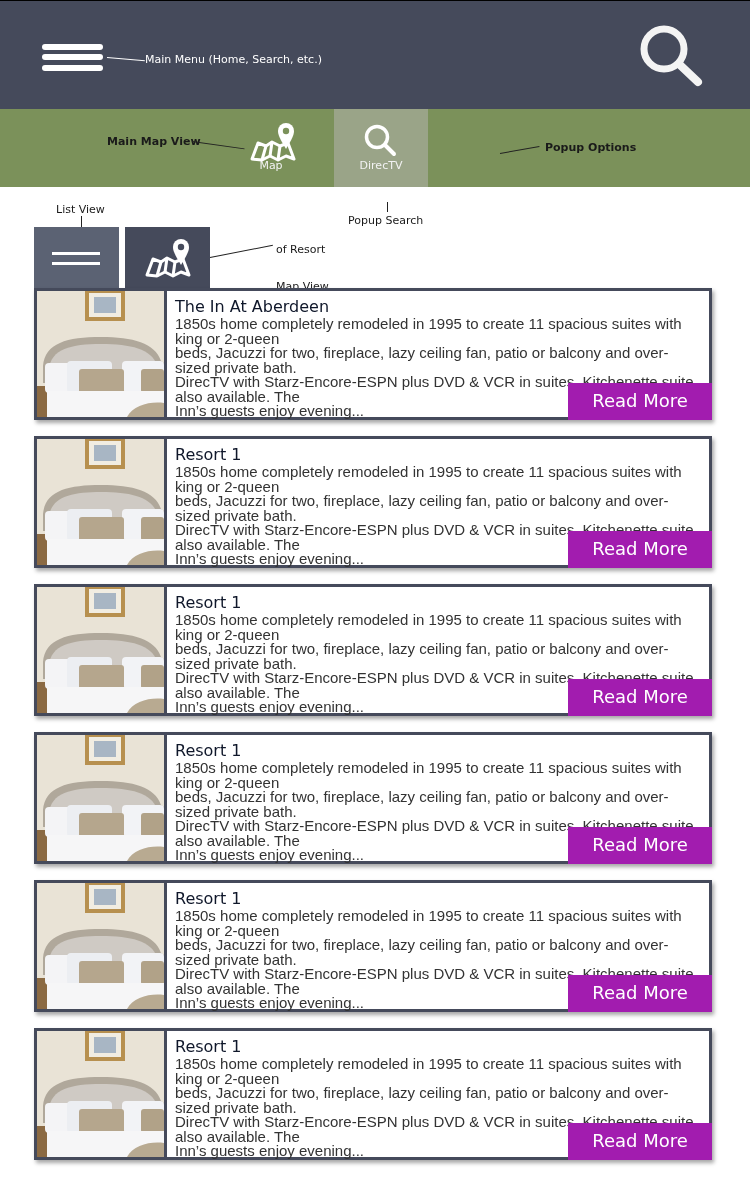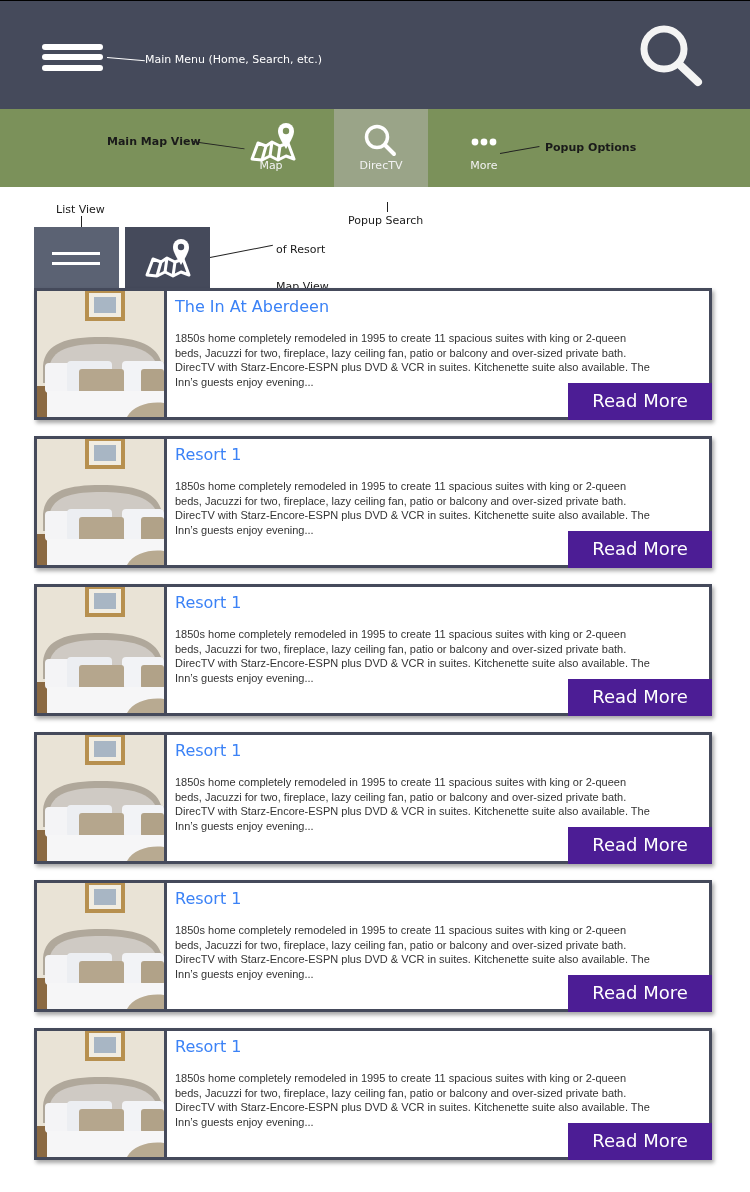--- a/index.html
+++ b/index.html
@@ -34,25 +34,25 @@
   .view-toggle { position: absolute; top: 227px; height: 62px; cursor: pointer; }
   .list-toggle { left: 34px; width: 85px; background: #5b6273; }
   .map-toggle { left: 125px; width: 85px; background: #454a5b; }
 
   .card {
     position: absolute; left: 34px; width: 678px; height: 132px;
     background: #454a5b; box-shadow: 2px 3px 4px rgba(0,0,0,0.35);
   }
   .card .thumb { position: absolute; left: 3px; top: 3px; width: 127px; height: 126px; overflow: hidden; }
   .card .body { position: absolute; left: 133px; top: 3px; right: 3px; bottom: 3px; background: #fff; }
-  .card .title { position: absolute; left: 8px; top: 6px; font-size: 16px; color: #3b82f6; font-family: "DejaVu Sans", sans-serif; }
-  .card .desc { position: absolute; left: 8px; top: 40px; width: 520px; font-size: 11px; line-height: 14.5px; color: #333; font-family: "Liberation Sans", sans-serif; }
+  .card .title { position: absolute; left: 8px; top: 6px; font-size: 16px; color: #0f172a; font-family: "DejaVu Sans", sans-serif; }
+  .card .desc { position: absolute; left: 8px; top: 26px; width: 520px; font-size: 15px; line-height: 14.5px; color: #333; font-family: "Liberation Sans", sans-serif; }
   .card .read-more {
     position: absolute; right: -3px; bottom: -3px; width: 144px; height: 37px;
-    background: #4c1d95; color: #fff; font-size: 18px; text-align: center; line-height: 36px;
+    background: #a21caf; color: #fff; font-size: 18px; text-align: center; line-height: 36px;
     font-family: "DejaVu Sans", sans-serif; cursor: pointer;
   }
 </style>
 </head>
 <body>
 
 <div class="header">
   <div class="hamburger">
     <span></span>
     <span></span>
@@ -86,28 +86,20 @@
   </div>
 
   <div class="nav-item active" style="left:334px;">
     <svg width="40" height="40" viewBox="0 0 40 40" style="position:absolute; left:27px; top:13px;">
       <circle cx="16" cy="15" r="10.5" fill="none" stroke="#fff" stroke-width="3.5"></circle>
       <line x1="24" y1="23" x2="33" y2="32" stroke="#fff" stroke-width="4" stroke-linecap="round"></line>
     </svg>
     <span class="lbl">DirecTV</span>
   </div>
 
-  <div class="nav-item" style="left:437px;">
-    <svg width="30" height="10" viewBox="0 0 30 10" style="position:absolute; left:33px; top:28px;">
-      <circle cx="5" cy="5" r="3.4" fill="#fff"></circle>
-      <circle cx="14" cy="5" r="3.4" fill="#fff"></circle>
-      <circle cx="23" cy="5" r="3.4" fill="#fff"></circle>
-    </svg>
-    <span class="lbl">More</span>
-  </div>
 
   <div class="line-dark" style="left:500px; top:44px; width:40px; transform: rotate(-10deg);"></div>
   <div class="annot-dark" style="left:545px; top:32px;">Popup Options</div>
 </div>
 
 <div class="vline-dark" style="left:387px; top:202px; height:10px;"></div>
 <div class="annot-dark light" style="left:348px; top:214px;">Popup Search</div>
 
 <div class="annot-dark light" style="left:56px; top:203px;">List View</div>
 <div class="vline-dark" style="left:81px; top:216px; height:11px;"></div>

